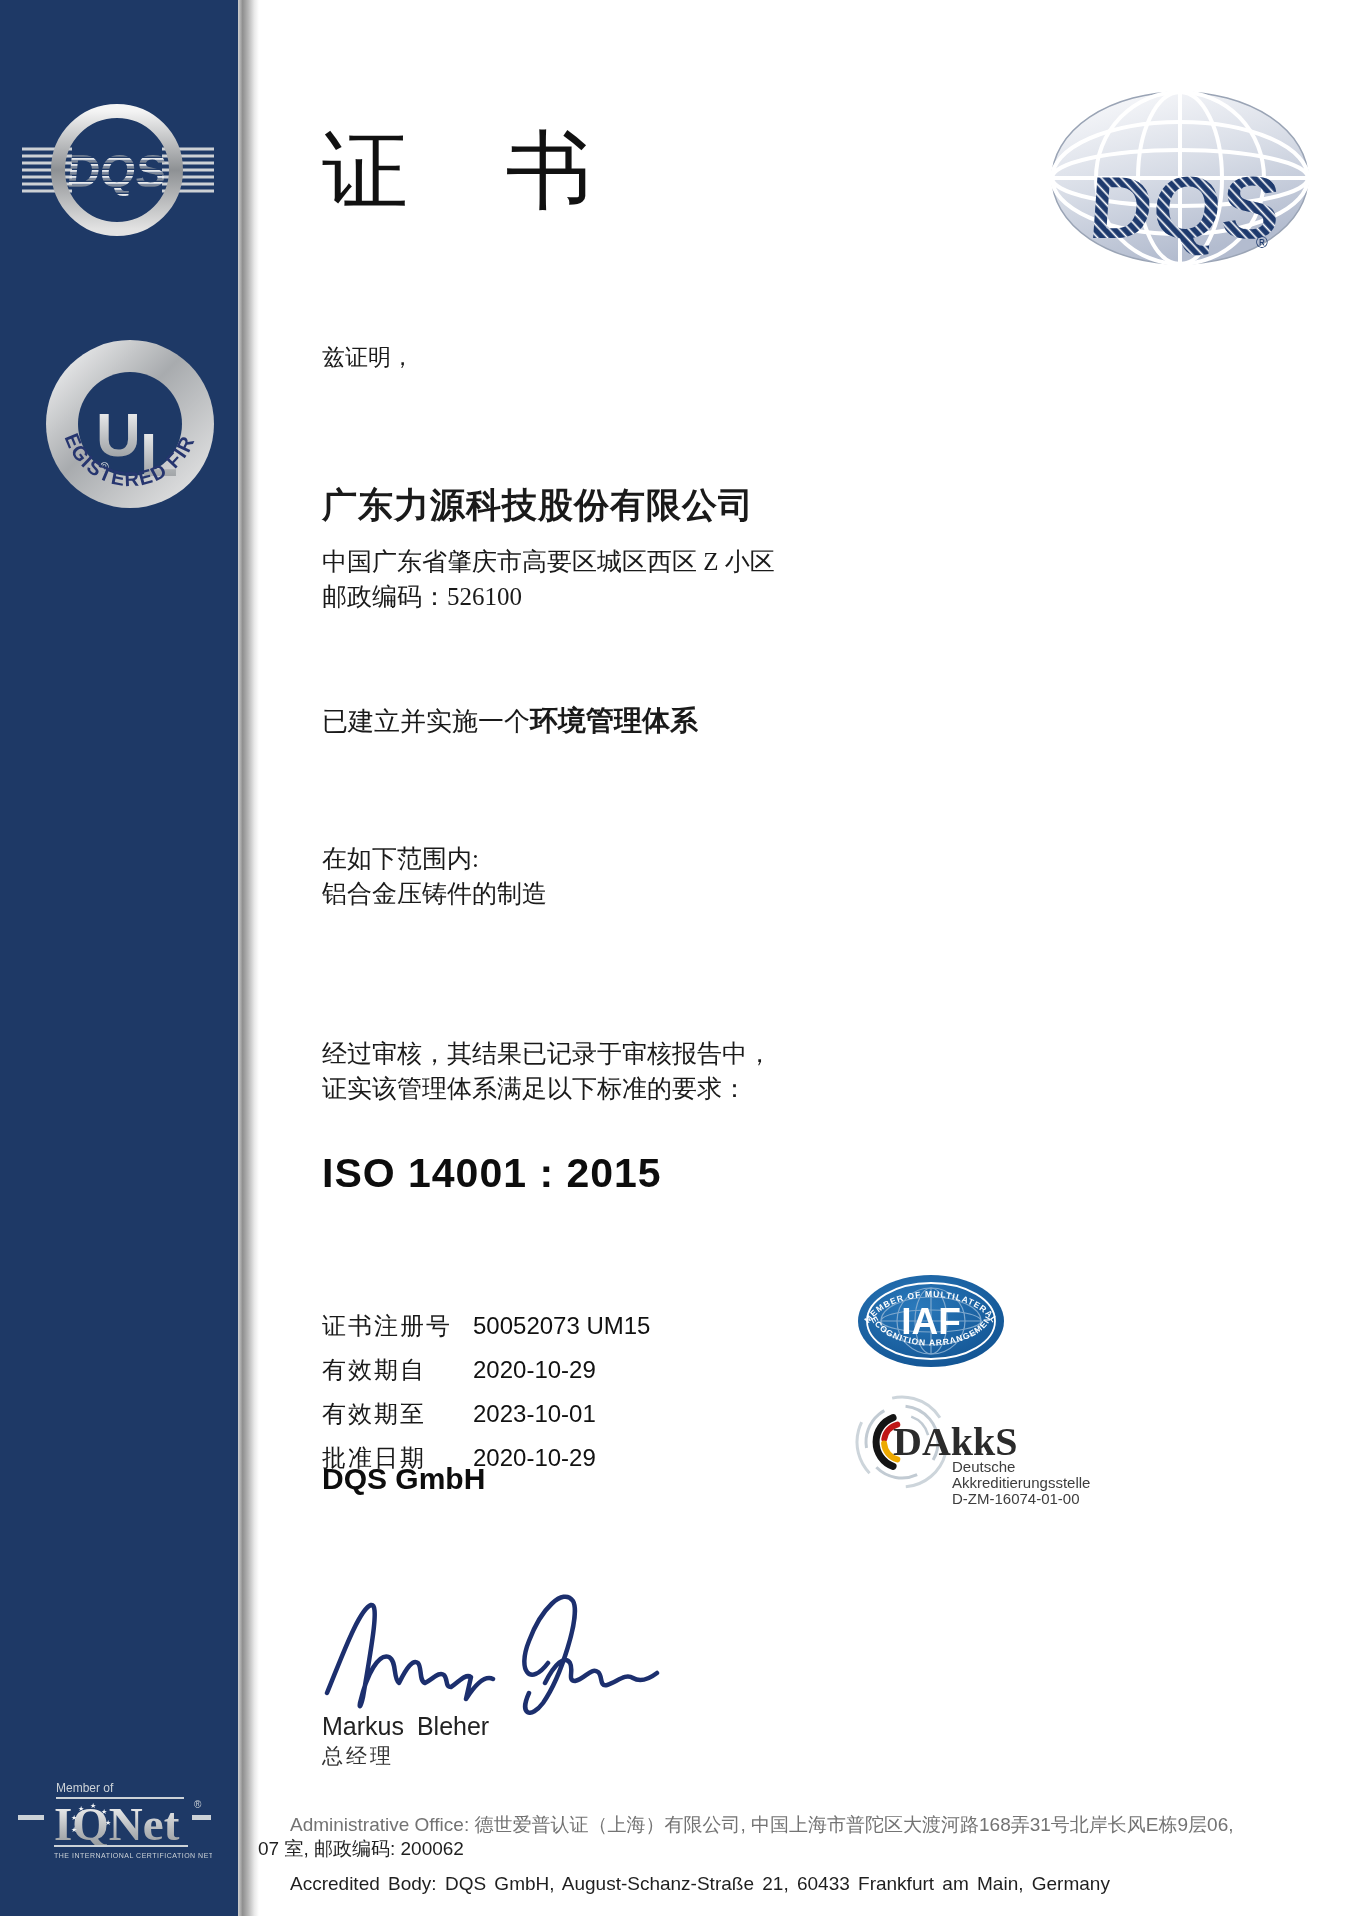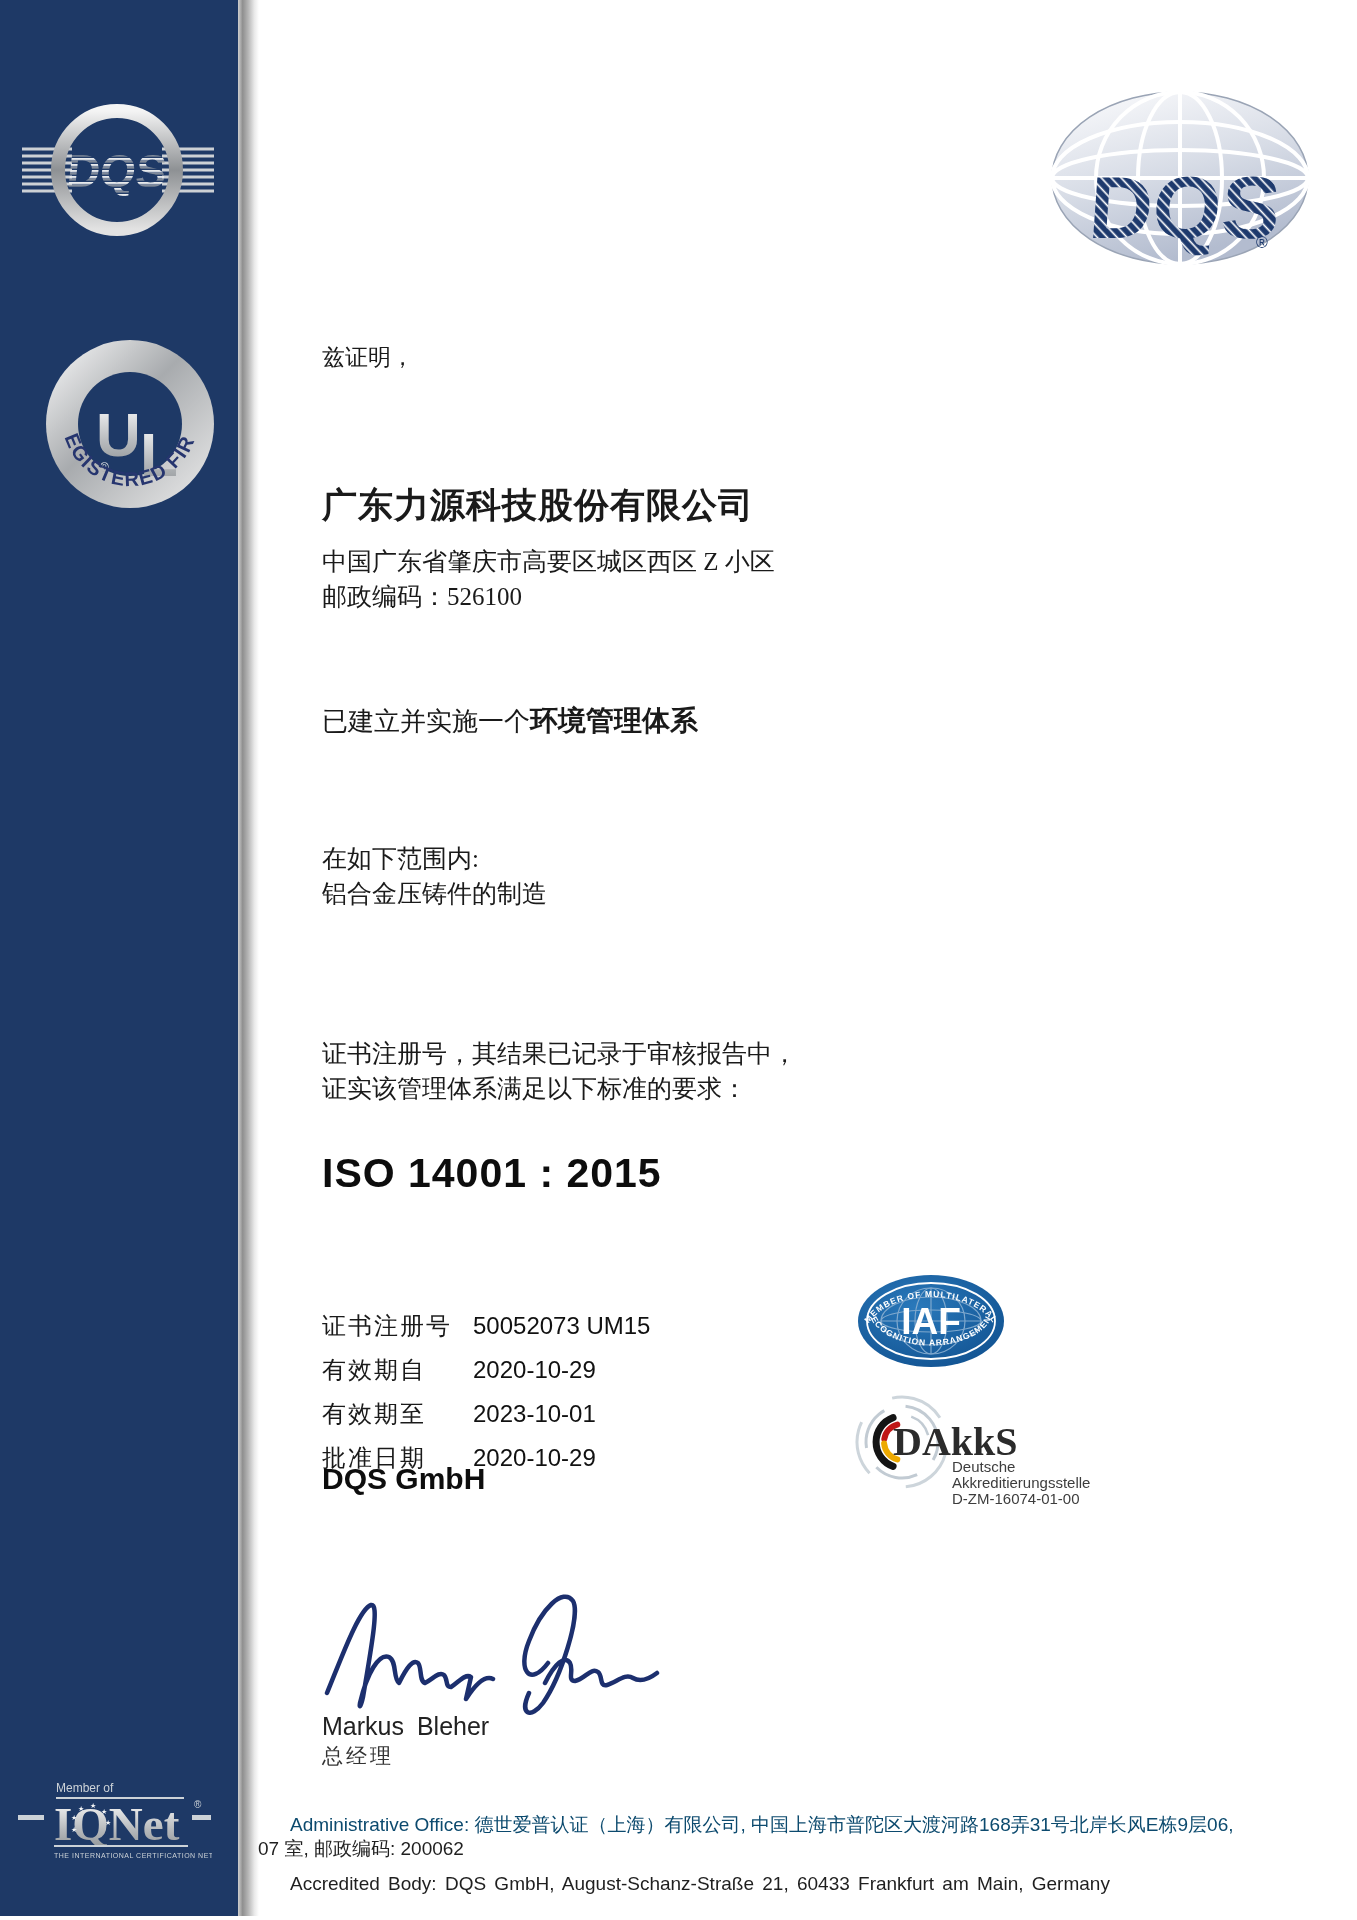--- a/index.html
+++ b/index.html
@@ -29,21 +29,21 @@
   .details{left:322px;top:1312px;}
   .drow{display:flex;line-height:28px;margin-bottom:16px;}
   .dlabel{width:151px;font-size:24px;letter-spacing:2px;}
   .dvalue{font-size:24px;font-family:"Liberation Sans", sans-serif;color:#111;}
 
   .issuer-name{left:322px;top:1462px;font-size:30px;font-weight:700;color:#0d0d0d;}
   .signer-name{left:322px;top:1712px;font-size:25px;color:#222;word-spacing:6px;text-align:right;}
   .signer-title{left:322px;top:1742px;font-size:21px;color:#333;letter-spacing:3px;}
 
   .f1{left:290px;top:1873px;font-size:19px;color:#1f1f1f;word-spacing:3px;}
-  .f2{left:290px;top:1812px;font-size:19px;color:#0c4a6e;}
+  .f2{left:290px;top:1812px;font-size:19px;color:#737373;}
   .f3{left:258px;top:1836px;font-size:19px;color:#1f1f1f;}
 </style>
 </head>
 <body>
 
 <div class="page">
 
   <div class="abs sidebar"></div>
   <div class="abs strip"></div>
 
@@ -116,20 +116,21 @@
       <text x="62" y="33">★</text>
       <text x="74" y="30">★</text>
       <text x="85" y="36">★</text>
       <text x="89" y="47">★</text>
       <text x="55" y="54">★</text>
     </g>
     <line x1="38" y1="68" x2="172" y2="68" stroke="#ccd2d7" stroke-width="2"></line>
     <text x="38" y="80" font-family="Liberation Sans, sans-serif" font-size="7" letter-spacing="0.5" fill="#ccd2d7">THE INTERNATIONAL CERTIFICATION NETWORK</text>
   </svg>
 
+  <div class="abs title">证 书</div>
 
   <svg class="abs" style="left:1048px;top:88px" width="264" height="180" viewBox="0 0 264 180">
     <defs>
       <linearGradient id="globeG" x1="0" y1="0" x2="0.4" y2="1">
         <stop offset="0" stop-color="#fdfdfe"></stop>
           <stop offset="0.55" stop-color="#d7dce6"></stop>
           <stop offset="1" stop-color="#b3bccf"></stop>
       </linearGradient>
       <pattern id="stripeNavy" width="7" height="7" patternUnits="userSpaceOnUse" patternTransform="rotate(45)">
         <rect width="7" height="7" fill="#1e3a6d"></rect>
@@ -154,21 +155,21 @@
   <div class="abs addr1">中国广东省肇庆市高要区城区西区 Z 小区</div>
   <div class="abs addr2">邮政编码：526100</div>
 
   <div class="abs system">
     <span>已建立并实施一个</span><b>环境管理体系</b>
   </div>
 
   <div class="abs scope-intro">在如下范围内:</div>
   <div class="abs scope-text">铝合金压铸件的制造</div>
 
-  <div class="abs audit1">证书注册号，其结果已记录于审核报告中，</div>
+  <div class="abs audit1">经过审核，其结果已记录于审核报告中，</div>
   <div class="abs audit2">证实该管理体系满足以下标准的要求：</div>
 
   <div class="abs standard sans">ISO 14001 : 2015</div>
 
   <div class="abs details">
     <div class="drow">
       <div class="dlabel">证书注册号</div>
       <div class="dvalue">50052073 UM15</div>
     </div>
     <div class="drow">

